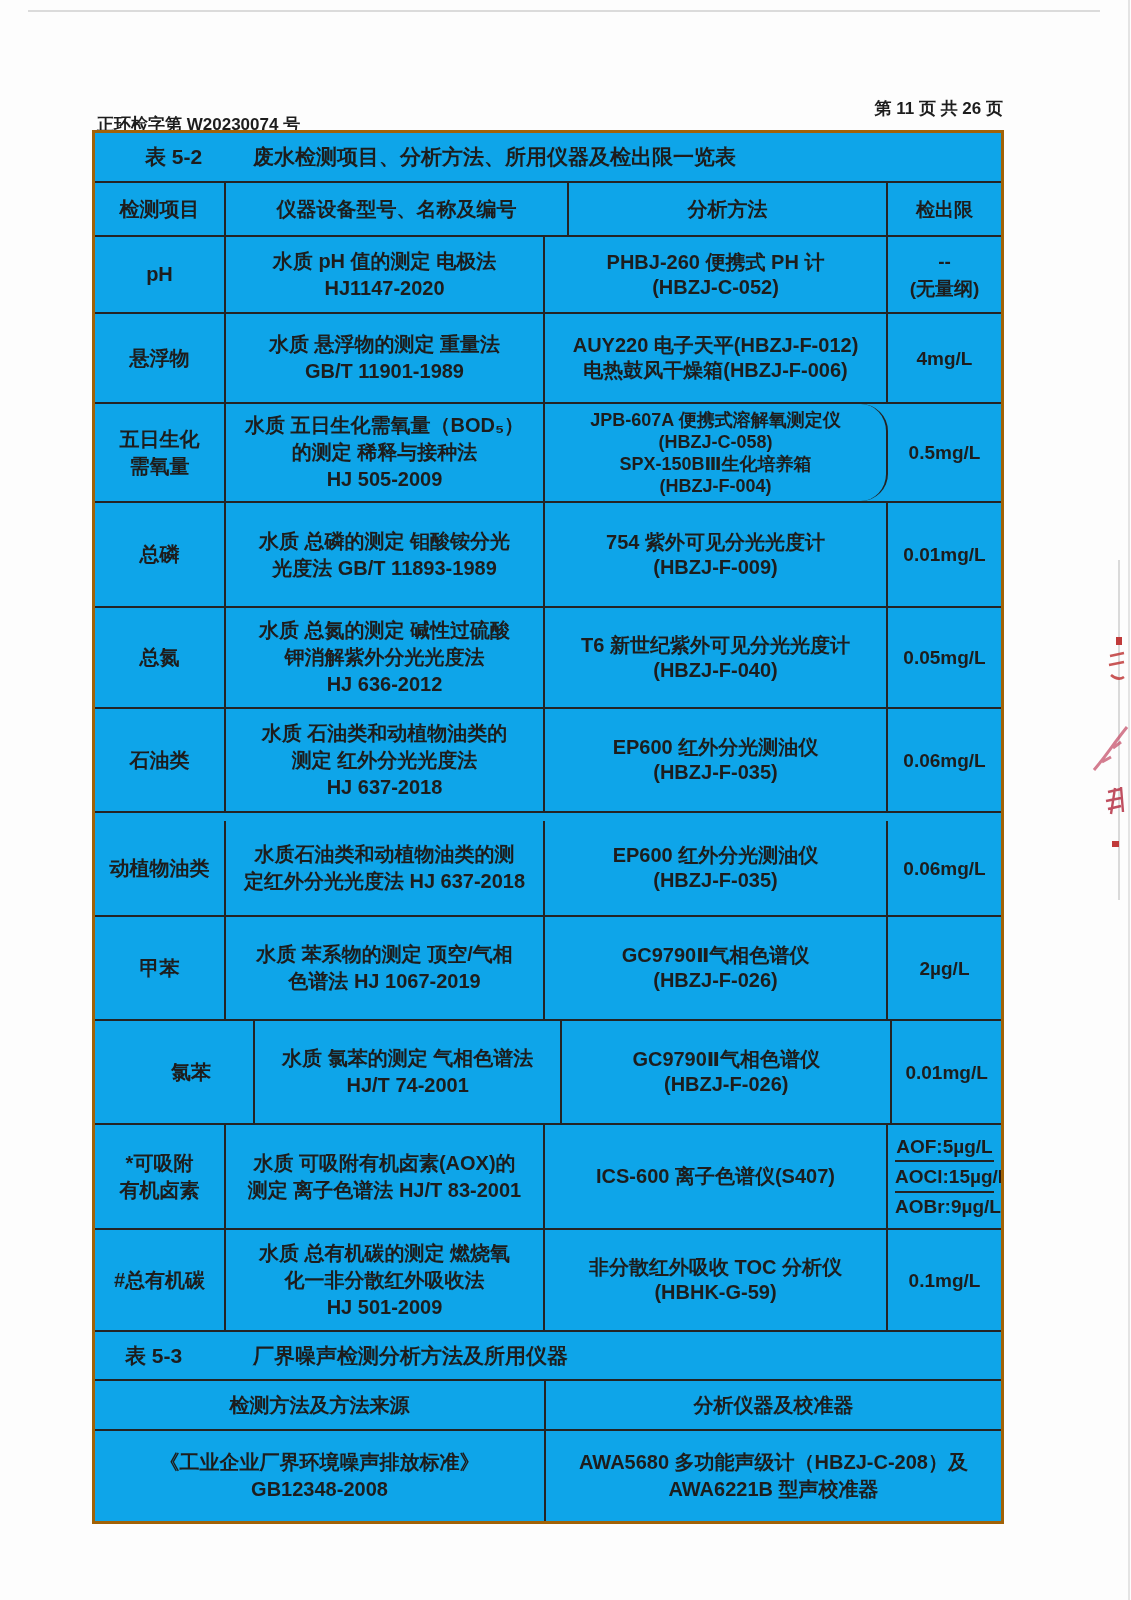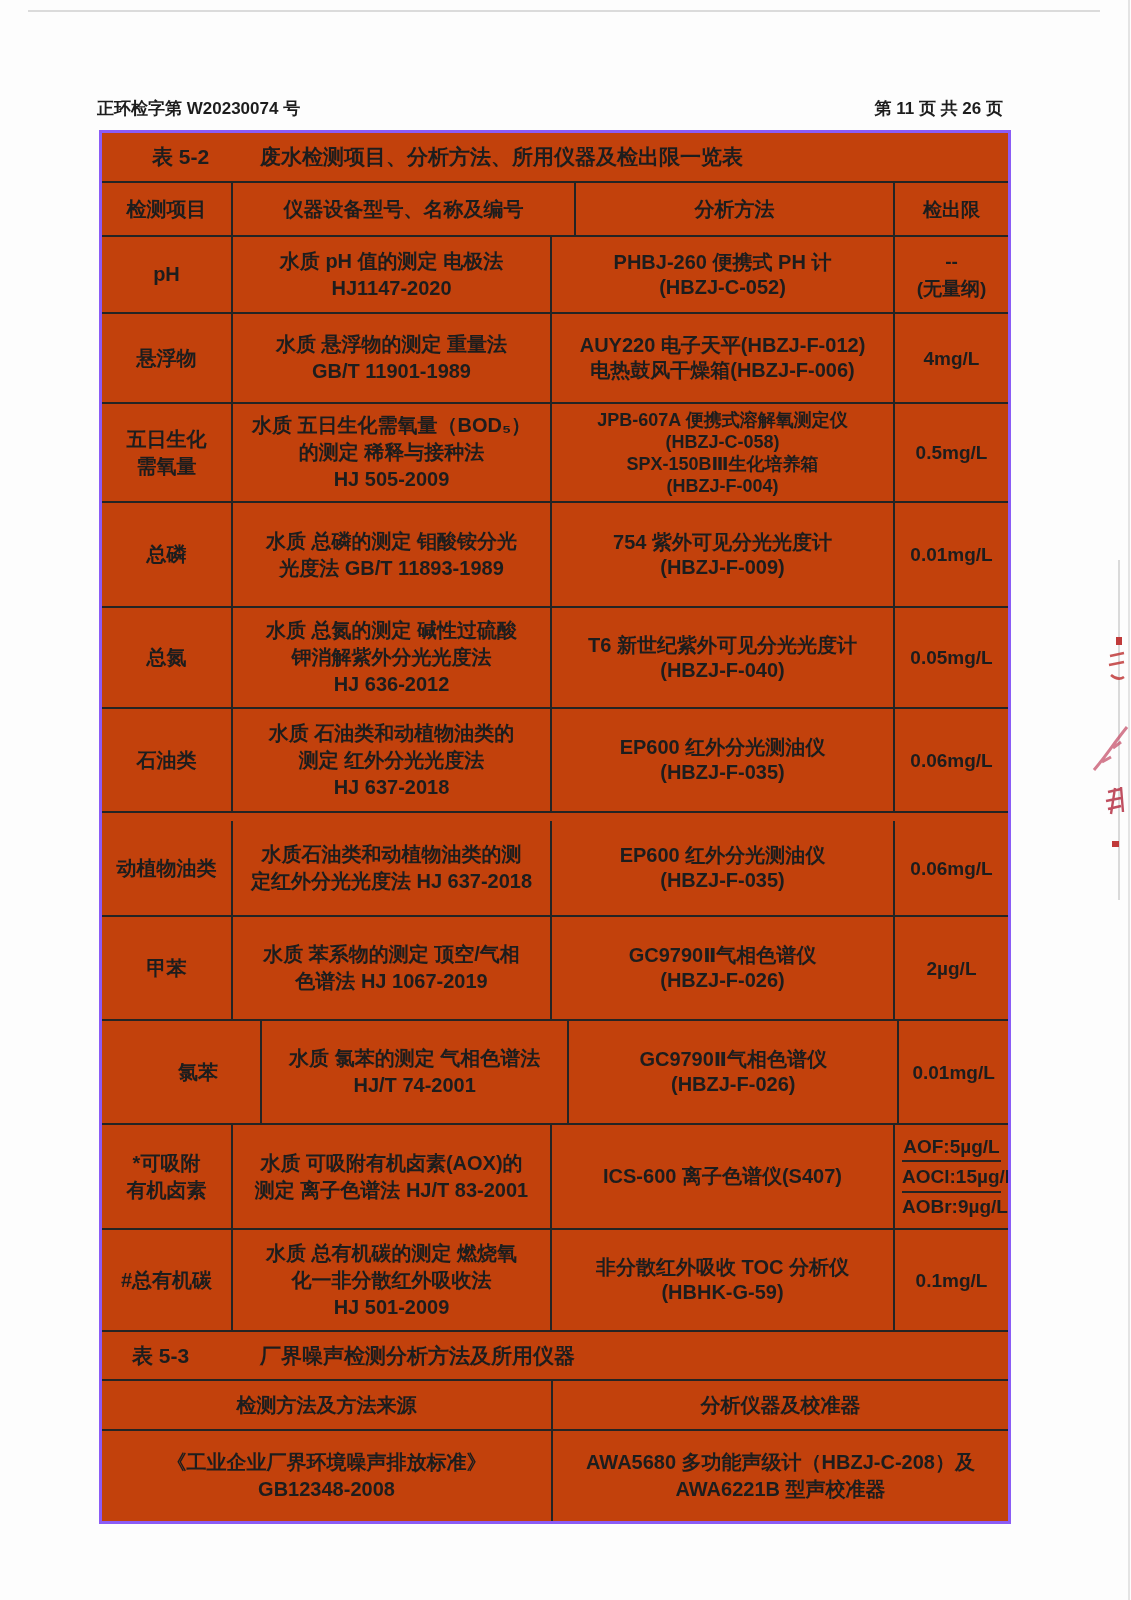--- a/index.html
+++ b/index.html
@@ -11,41 +11,41 @@
     color:#1d1d1d;
     overflow:hidden;
     margin:0 auto;
     box-shadow:0 0 4px rgba(0,0,0,.25);
   }
   .scan-edge-top{position:absolute;left:28px;top:10px;width:1072px;height:2px;background:#d2d2d2;opacity:.8;}
   .scan-edge-right{position:absolute;left:1118px;top:560px;width:2px;height:340px;background:#dadada;}
   .scan-edge-far-right{position:absolute;left:1128px;top:0;width:2px;height:1600px;background:#e4e4e4;}
 
   .doc-header{position:absolute;top:97px;left:97px;right:128px;height:24px;font-size:17px;font-weight:bold;}
-  .doc-number{position:absolute;left:0;top:0;text-align:right;}
+  .doc-number{position:absolute;left:0;top:16px;text-align:right;}
   .page-indicator{position:absolute;right:0;top:0;}
 
-  .tbl{position:absolute;left:99px;top:130px;width:906px;border:3px solid #8b5cf6;background:#c2410c;}
+  .tbl{position:absolute;left:92px;top:130px;width:906px;border:3px solid #a16207;background:#0ea5e9;}
   .tr{display:flex;border-bottom:2px solid #242424;}
   .tr:last-child{border-bottom:none;}
   .td{
     box-sizing:border-box;border-right:2px solid #242424;
     display:flex;align-items:center;justify-content:center;
     text-align:center;overflow:hidden;
     font-size:20px;font-weight:bold;line-height:27px;
   }
   .td:last-child{border-right:none;}
   .td span{white-space:pre-line;display:block;width:100%;}
   .c1{width:131px;}
   .c2{width:319px;}
   .c3{width:343px;}
   .c4{width:113px;font-size:19px;}
   .h1{width:451px;}
   .h2{width:455px;}
-  .tight{font-size:18px;line-height:22px;}
+  .tight{font-size:18px;line-height:22px;border-radius:27px;}
   .inst{line-height:25px;}
 
   .title-row{position:relative;display:block;}
   .title-row .tbl-label{position:absolute;left:50px;top:50%;transform:translateY(-50%);font-size:21px;font-weight:bold;}
   .title-row .tbl-title{position:absolute;left:158px;top:50%;transform:translateY(-50%);font-size:21px;font-weight:bold;}
 
   .limit-stack{flex-direction:column;align-items:stretch;justify-content:flex-start;padding:7px;}
   .limit-sub{flex:1;display:flex;align-items:center;justify-content:center;border-bottom:2px solid #242424;font-size:19px;}
   .limit-sub:last-child{border-bottom:none;}
 

